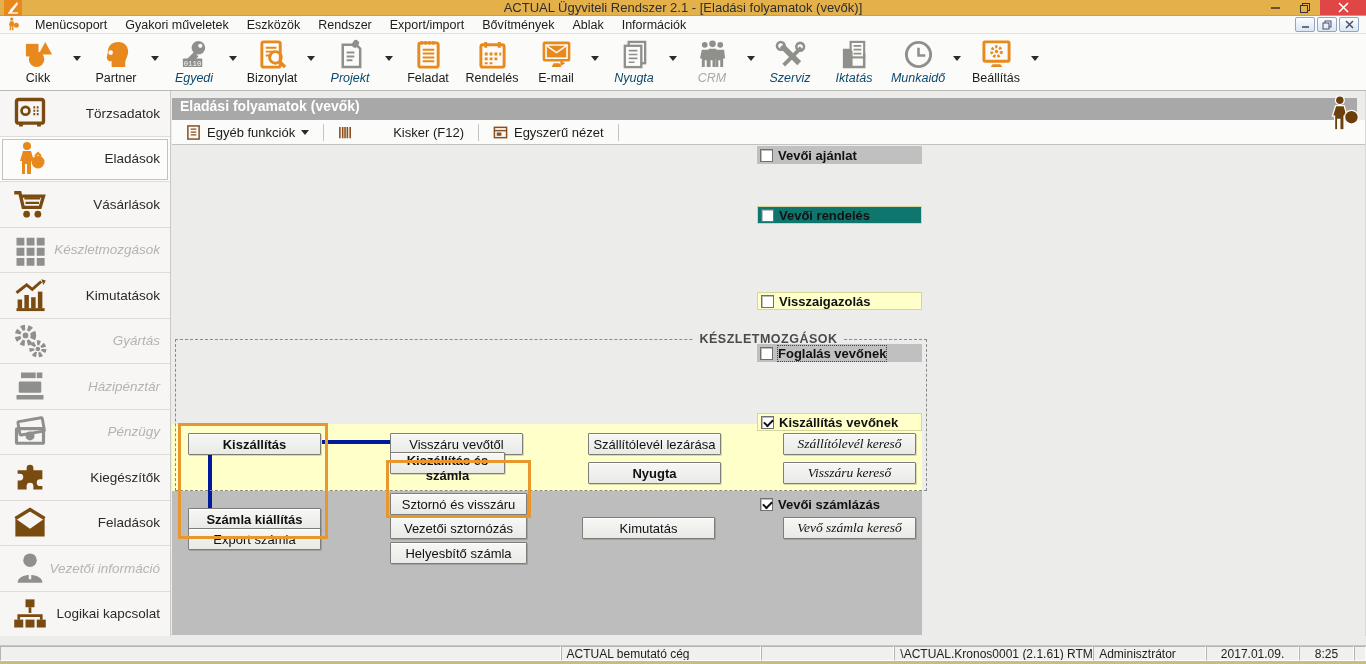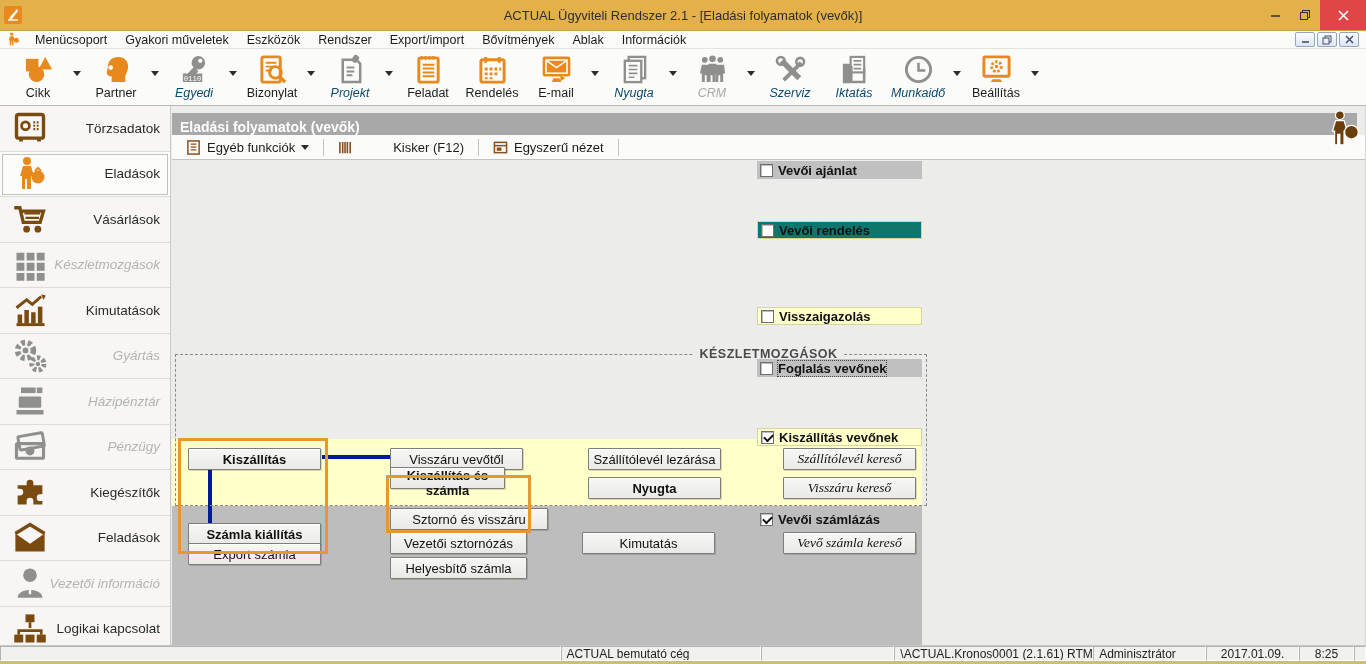--- a/index.html
+++ b/index.html
@@ -6,21 +6,21 @@
   html,body { width:1366px; height:664px; overflow:hidden; }
   body {
     font-family:"Liberation Sans", sans-serif;
     background:#ececea;
     position:relative;
     font-size:13px;
     color:#222;
   }
   
   .titlebar{
-    height:31px; background:#e3b04a; display:flex; align-items:center; position:relative;
+    height:16px; background:#e3b04a; display:flex; align-items:center; position:relative;
     border-bottom:1px solid #caa13f;
   }
   .app-icon{ width:18px; height:18px; margin-left:4px; }
   .title-text{
     position:absolute; left:0; right:0; text-align:center; font-size:13px; color:#2e2e2e;
   }
   .win-controls{ margin-left:auto; display:flex; height:100%; z-index:2; }
   .win-btn{ width:30px; height:100%; display:flex; align-items:center; justify-content:center; color:#333; }
   .win-btn.close{ width:46px; background:#e04646; color:#fff; }
   
@@ -59,21 +59,21 @@
     position:relative;
   }
   .sitem:last-child{ border-bottom:none; }
   .sitem .sico{ width:36px; height:36px; flex:0 0 36px; }
   .sitem .slabel{ flex:1; text-align:right; font-size:13.5px; color:#2a2a2a; }
   .sitem.disabled .slabel{ color:#b3b3b0; font-style:italic; }
   .sitem.selected{ background:#fcfcfb; outline:1px solid #c2c2bf; outline-offset:-3px; }
   .main{ flex:1; position:relative; background:#ececea; border-right:1px solid #d8d8d4; }
   .main-header{
     margin:7px 8px 0 1px; height:22px; background:#a8a8a8; color:#fff; font-weight:bold;
-    font-size:14px; display:flex; align-items:flex-end; padding-left:8px; position:relative;
+    font-size:14px; display:flex; align-items:flex-start; padding-left:8px; position:relative;
   }
   .header-person{ position:absolute; right:-4px; top:-3px; width:36px; height:38px; z-index:3; }
   .subtoolbar{
     height:25px; margin-left:1px; background:#fbfbf9; border-bottom:1px solid #c2c2bf;
     display:flex; align-items:center; padding-left:6px; gap:4px; font-size:13px;
   }
   .stb-btn{ display:flex; align-items:center; gap:6px; padding:2px 8px; color:#1c1c1c; white-space:nowrap; }
   .stb-sep{ width:1px; height:17px; background:#c4c4c0; margin:0 2px; }
   .stb-ico{ width:15px; height:15px; color:#8a4f1e; }
   
@@ -556,21 +556,21 @@
         <span class="fcl">Vevői számlázás</span>
       </label>
 
       <button class="fbtn bold" style="left:16px;top:288px">Kiszállítás</button>
       <button class="fbtn" style="left:218px;top:288px">Visszáru vevőtől</button>
       <button class="fbtn" style="left:416px;top:288px">Szállítólevél lezárása</button>
       <button class="fbtn italic" style="left:611px;top:288px">Szállítólevél kereső</button>
       <button class="fbtn bold" style="left:416px;top:317px">Nyugta</button>
       <button class="fbtn italic" style="left:611px;top:317px">Visszáru kereső</button>
       <button class="fbtn bold" style="left:218px;top:307px;width:115px">Kiszállítás és számla</button>
-      <button class="fbtn" style="left:218px;top:348px;width:158px">Sztornó és visszáru</button>
+      <button class="fbtn" style="left:218px;top:348px;width:137px">Sztornó és visszáru</button>
       <button class="fbtn bold" style="left:16px;top:363px">Számla kiállítás</button>
       <button class="fbtn" style="left:218px;top:372px;width:137px">Vezetői sztornózás</button>
       <button class="fbtn" style="left:410px;top:372px">Kimutatás</button>
       <button class="fbtn italic" style="left:611px;top:372px">Vevő számla kereső</button>
       <button class="fbtn" style="left:16px;top:383px">Export számla</button>
       <button class="fbtn" style="left:218px;top:397px;width:137px">Helyesbítő számla</button>
 
       <div class="obox" style="left:6px;top:278px;width:150px;height:116px"></div>
       <div class="obox" style="left:214px;top:315px;width:145px;height:58px"></div>
 

